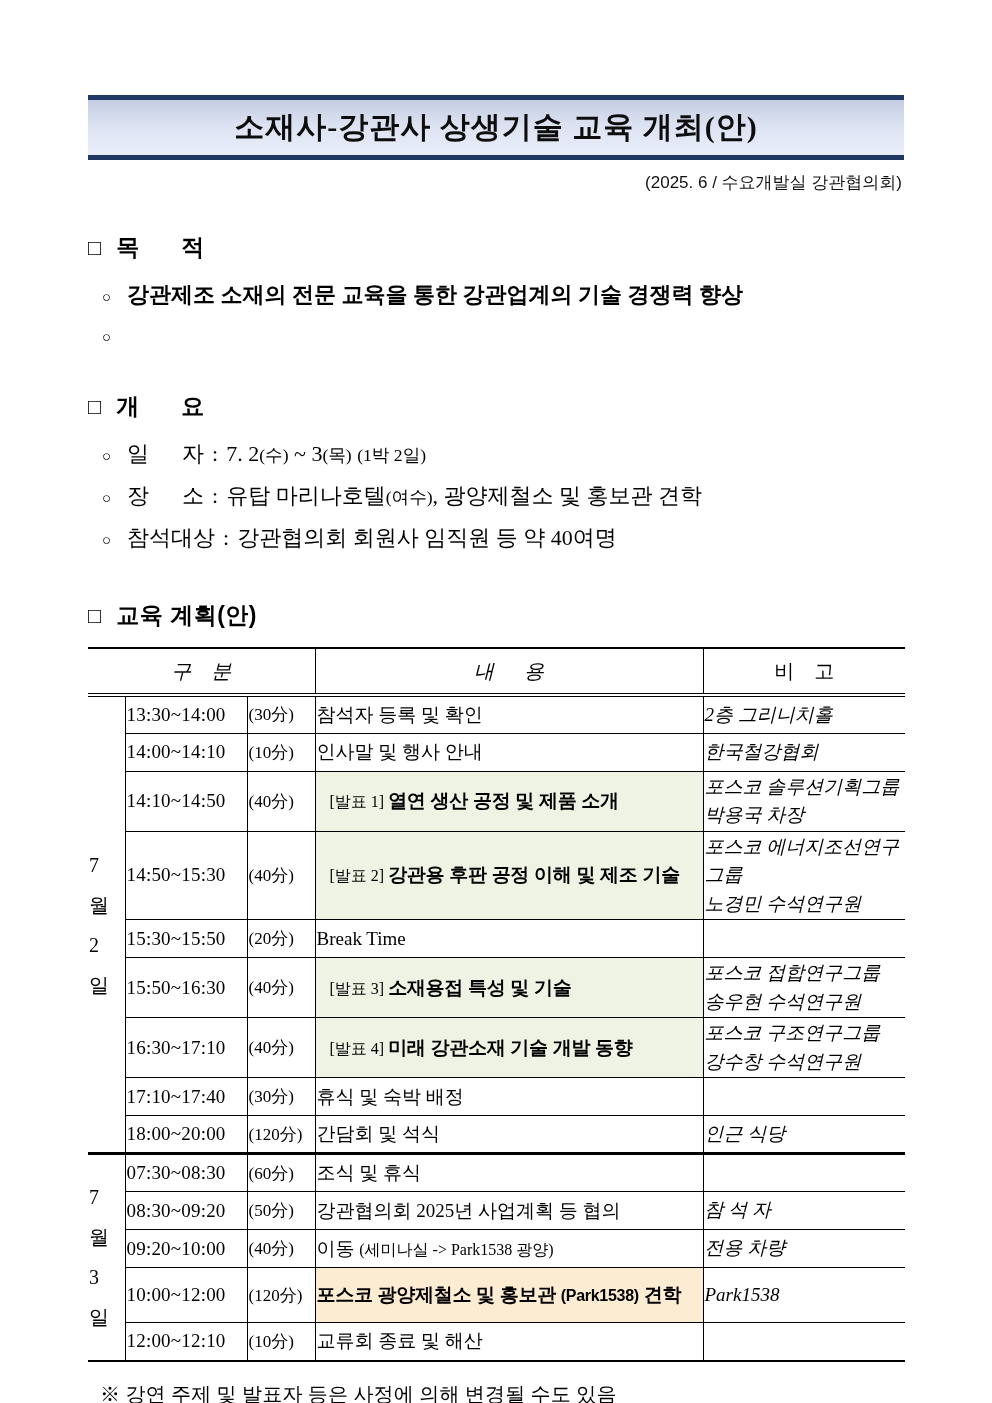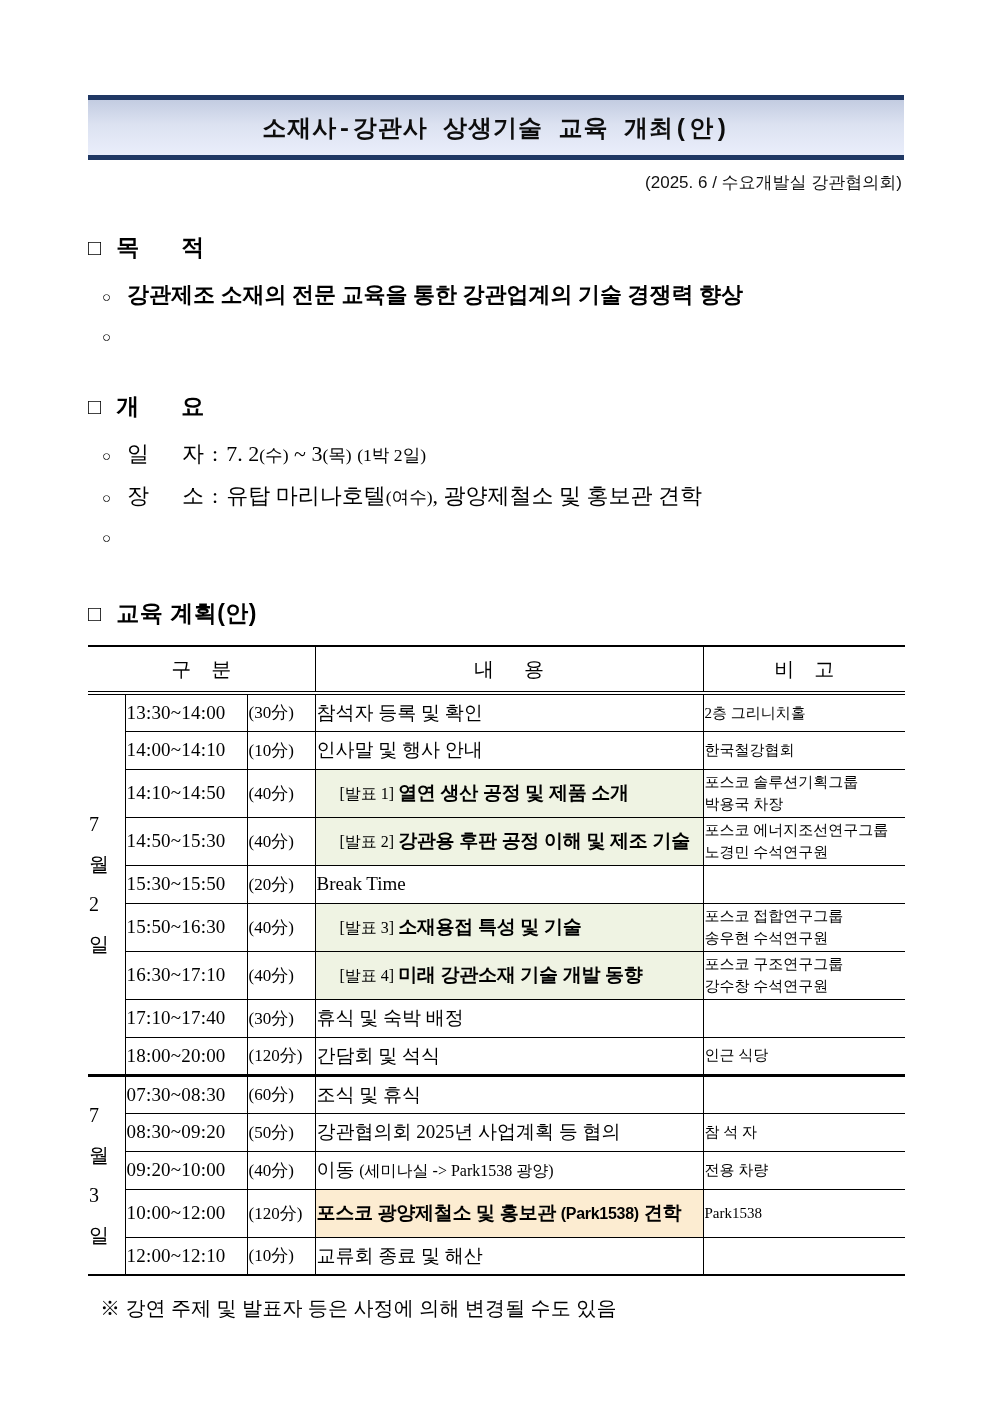--- a/index.html
+++ b/index.html
@@ -12,22 +12,22 @@
   
   .banner {
     margin: 95px 88px 0 88px;
     border-top: 5px solid #203864;
     border-bottom: 5px solid #203864;
     background: linear-gradient(180deg,#c3cce1 0%,#dce2f1 45%,#eaeefb 100%);
     height: 55px;
     display:flex; align-items:center; justify-content:center;
   }
   .banner-title {
-    font-family:Liberation Mono, monospace;
-    font-size: 24px; font-weight: 700; letter-spacing: 1px; color:#0d0d0d;
+    font-family:Liberation Serif, serif;
+    font-size: 30px; font-weight: 700; letter-spacing: 1px; color:#0d0d0d;
   }
 
   .byline {
     margin: 11px 90px 0 0; text-align: right;
     font-family:"Liberation Sans","DejaVu Sans",sans-serif;
     font-size: 17px; color:#111;padding-left:48px;
   }
 
   
   .sec-head {
@@ -54,37 +54,37 @@
   
   table.sched {
     margin: 16px 0 0 88px; border-collapse: collapse; table-layout: fixed;
     width: 817px;
     border-top: 2px solid #000; border-bottom: 2px solid #000;
   }
   .sched th {
     font-weight: 400; font-size: 20px; white-space: pre; text-align:center;
     height: 42px; border-bottom: 4px double #000;
   }
-  .sched th.div { border-right: 1px solid #000; }
+  .sched th.div { border-right: 1px solid #000; font-style: italic; }
   .sched td {
     border-bottom: 1px solid #000; border-right: 1px solid #000;
     text-align:left; vertical-align: middle; font-size: 19px; overflow:hidden;
   }
   .sched td.day {
     white-space: pre-line; font-size: 20px; line-height: 2.0; border-bottom: 3px solid #000;
   }
   .sched td.day.last { border-bottom: 2px solid #000; }
   .sched td.time { letter-spacing: .2px; }
   .sched td.dur { font-size: 17px; }
-  .sched td.note { border-right: none; font-size: 15px; line-height: 1.5; white-space: pre-line; }
+  .sched td.note { border-right: none; font-size: 19px; line-height: 1.5; white-space: pre-line; font-style: italic; }
   .sched tr.h38 { height: 38px; }
-  .sched tr.h48 { height: 48px; }
+  .sched tr.h48 { height: 55px; }
   .sched tr.gend td { border-bottom: 3px solid #000; }
   .sched tr.last td { border-bottom: 2px solid #000; }
-  .cell-content.c-left { text-align: left; padding-left: 24px; }
+  .cell-content.c-left { text-align: left; padding-left: 14px; }
   .cell-content .b {
     font-family:"Liberation Sans","DejaVu Sans",sans-serif;
     font-size: 19px; font-weight: 700; letter-spacing: -0.3px;
   }
   .cell-content .s { font-size: 16px; }
   .bg-g { background: #eff3e3; }
   .bg-o { background: #fcecd1; }
 
   .footnote { margin: 19px 0 0 100px; font-size: 20px; letter-spacing:.2px;font-family:Liberation Serif, serif; }
 </style>
@@ -119,20 +119,21 @@
   <div class="item">
     <span class="circ">○</span>
     <span><span class="ov-label">일      자</span><span class="ov-sep">:</span><span><span>7. 2</span><span class="s">(수)</span><span> ~ 3</span><span class="s">(목)</span><span> </span><span class="s">(1박 2일)</span></span></span>
   </div>
   <div class="item">
     <span class="circ">○</span>
     <span><span class="ov-label">장      소</span><span class="ov-sep">:</span><span><span>유탑 마리나호텔</span><span class="s">(여수)</span><span>, 광양제철소 및 홍보관 견학</span></span></span>
   </div>
   <div class="item">
     <span class="circ">○</span>
+    <span><span class="ov-label">참석대상</span><span class="ov-sep">:</span><span><span>강관협의회 회원사 임직원 등 약 40여명</span></span></span>
   </div>
 </div>
 
 <div class="sec-head mt-plan">
   <span class="sq">□</span>
   <span class="sec-title">교육 계획(안)</span>
 </div>
 
 <table class="sched">
   <colgroup>

